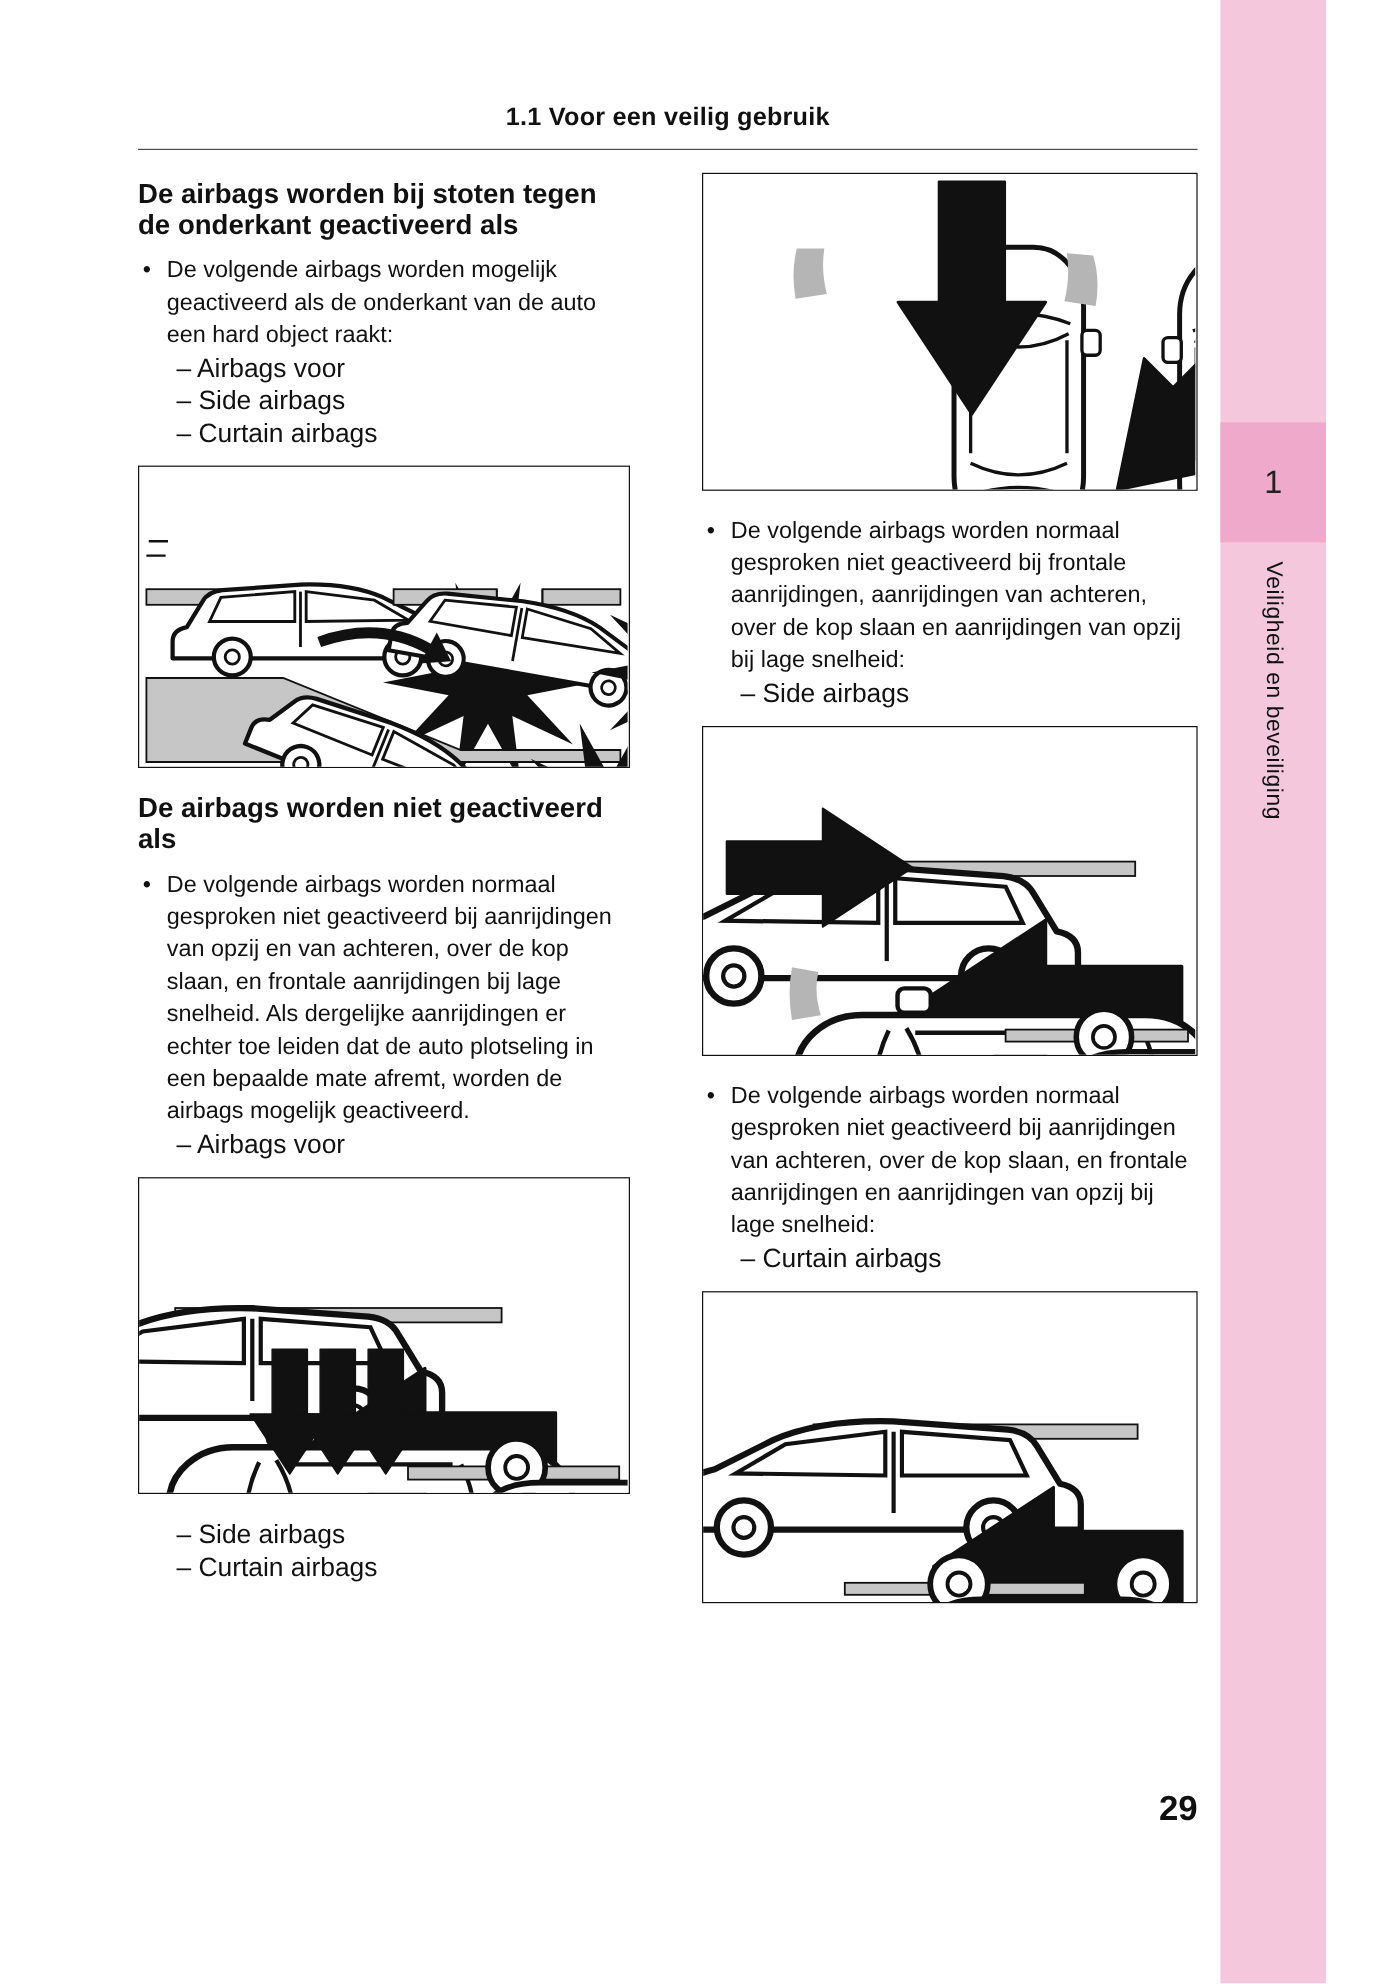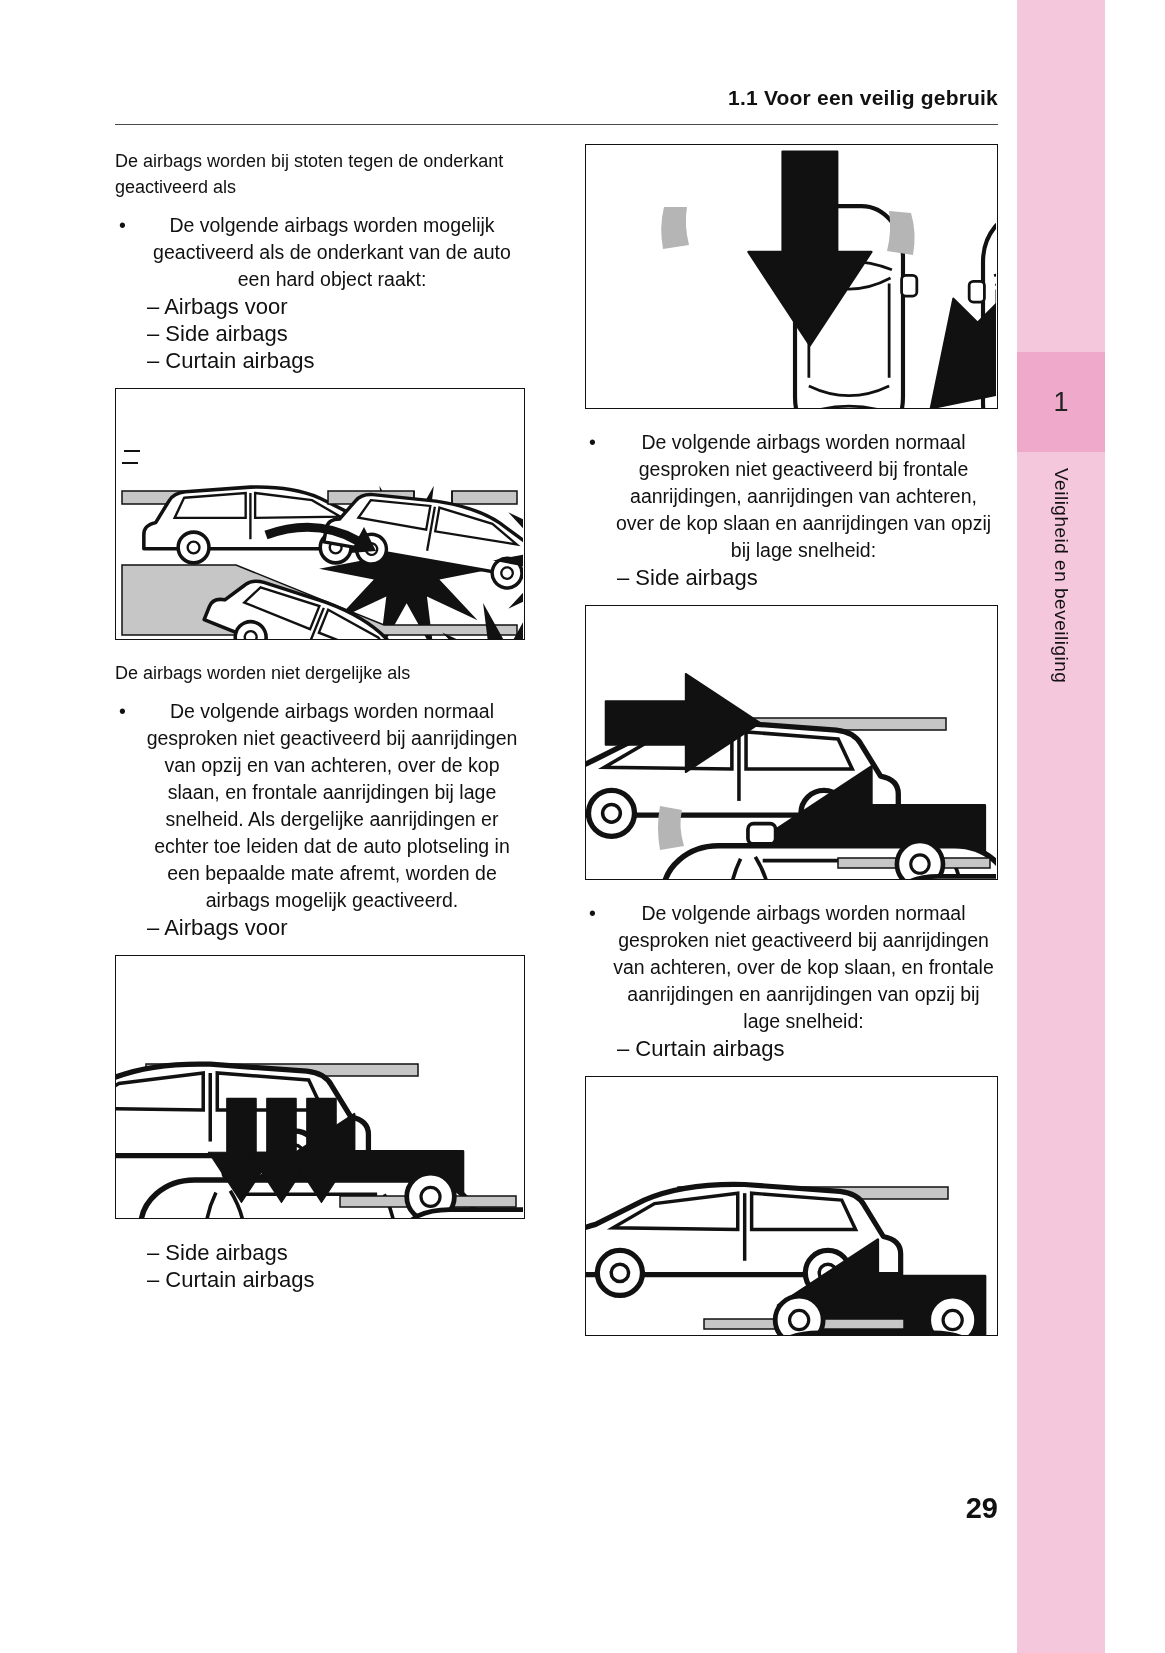--- a/index.html
+++ b/index.html
@@ -4,31 +4,31 @@
 <style>
   html,body { margin:0; padding:0; }
   body {
     width:1165px; height:1653px; position:relative; background:#ffffff;
     font-family:"Liberation Sans","DejaVu Sans",sans-serif; color:#111;
     overflow:hidden;
   }
   
   .page-header-title {
     position:absolute; top:86px; left:115px; width:883px;
-    text-align:right; font-weight:bold; font-size:21px; letter-spacing:.2px;
+    text-align:center; font-weight:bold; font-size:21px; letter-spacing:.2px;
   }
   .header-rule {
     position:absolute; top:124px; left:115px; width:883px; height:0;
     border-top:1.6px solid #4a4a4a;
   }
   
   .col-left  { position:absolute; left:115px; top:142px; width:410px; }
   .col-right { position:absolute; left:585px; top:142px; width:413px; }
-  .h-bold { font-weight:normal; font-size:18px; line-height:26px; margin:6px 0 12px; }
-  .bullet { position:relative; padding-left:24px; font-size:19.5px; line-height:27px; margin:6px 0 0;text-align:center; }
+  .h-bold { font-weight:bold; font-size:23px; line-height:26px; margin:6px 0 12px; }
+  .bullet { position:relative; padding-left:24px; font-size:19.5px; line-height:27px; margin:6px 0 0; }
   .bullet::before { content:"\2022"; position:absolute; left:4px; top:0; }
   .dash-item { padding-left:32px; font-size:22px; line-height:27px; }
   .figure {
     box-sizing:border-box; width:100%;
     border:1.6px solid #111; margin:14px 0 20px; background:#fff;
   }
   .figure svg { display:block; }
   .fig-top { margin-top:2px; }
   
   .side-strip {
@@ -140,21 +140,21 @@
       <use href="#impact-star" transform="translate(316,84) scale(0.7)"></use>
 
       <polygon points="6,176 120,176 268,236 401,236 401,246 6,246" fill="#c6c6c6" stroke="#111" stroke-width="1.5"></polygon>
       <use href="#car-side" transform="translate(116,130) rotate(22) scale(0.64)"></use>
       <path d="M150,146 Q200,128 242,152" fill="none" stroke="#111" stroke-width="9"></path>
       <polygon points="260,162 234,164 248,138" fill="#111"></polygon>
       <use href="#impact-star" transform="translate(250,204) scale(0.7)"></use>
     </svg>
   </div>
 
-  <div class="h-bold">De airbags worden niet dergelijke als</div>
+  <div class="h-bold">De airbags worden niet geactiveerd als</div>
 
   <div class="bullet">De volgende airbags worden normaal gesproken niet geactiveerd bij aanrijdingen van opzij en van achteren, over de kop slaan, en frontale aanrijdingen bij lage snelheid. Als dergelijke aanrijdingen er echter toe leiden dat de auto plotseling in een bepaalde mate afremt, worden de airbags mogelijk geactiveerd.</div>
   <div class="dash-item">– Airbags voor</div>
 
   <div class="figure">
     <svg width="407" height="262" viewBox="0 0 407 262">
 
       <rect x="30" y="108" width="272" height="12" fill="#c6c6c6" stroke="#111" stroke-width="1.5"></rect>
       <use href="#car-side" transform="translate(270,40) scale(-0.95,0.95)"></use>
       <use href="#fat-arrow" transform="translate(352,52) rotate(90) scale(0.85)"></use>

